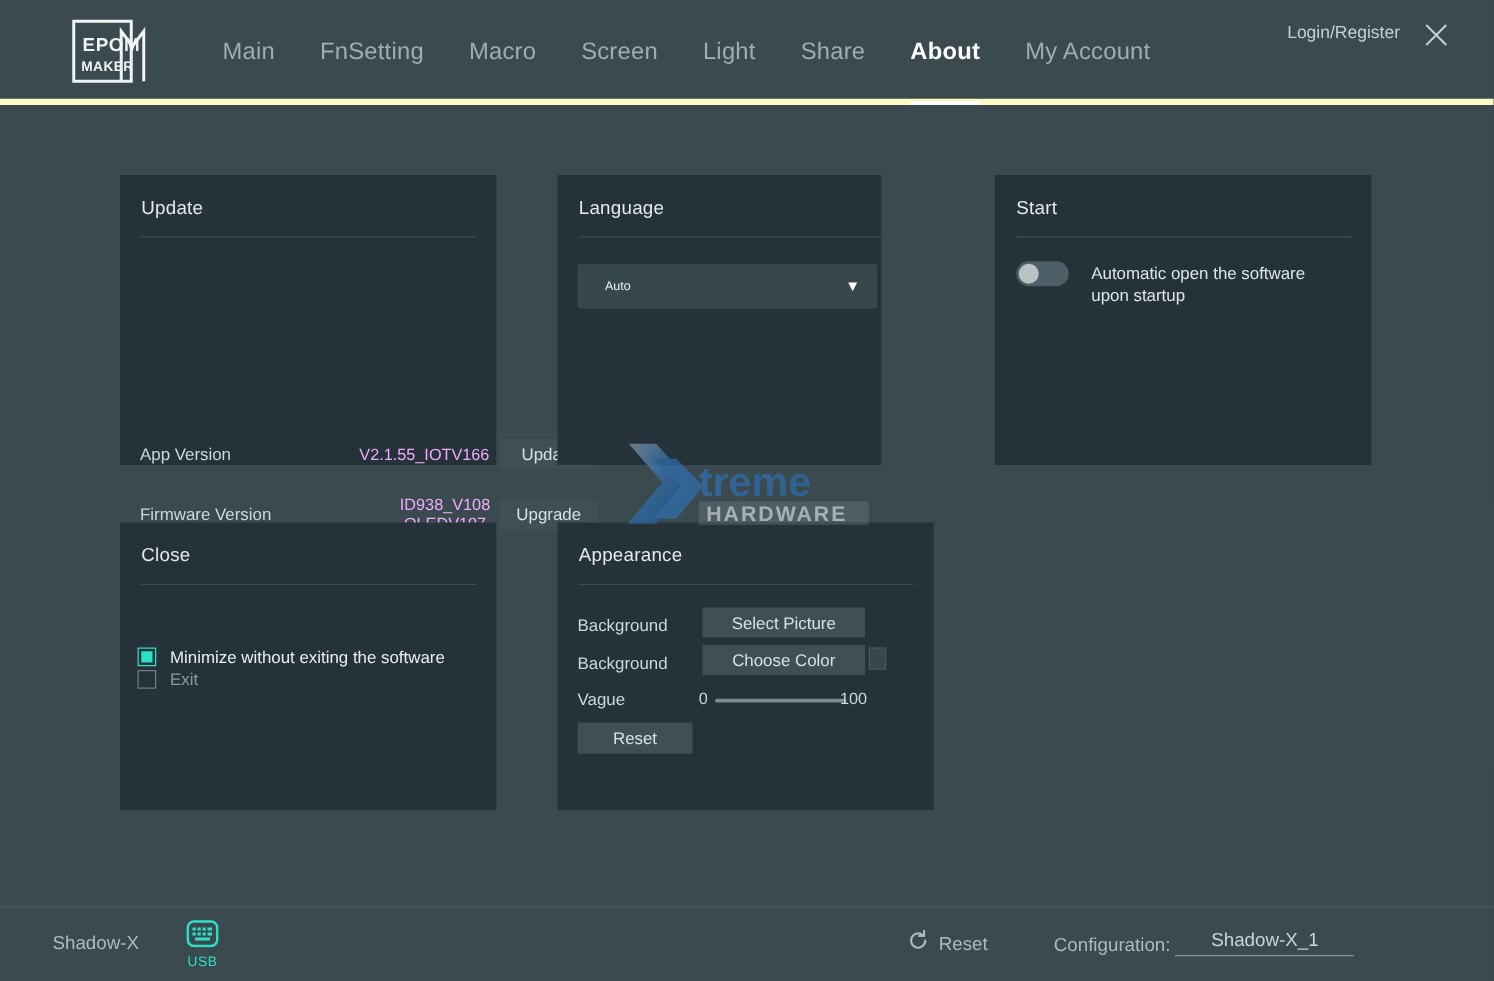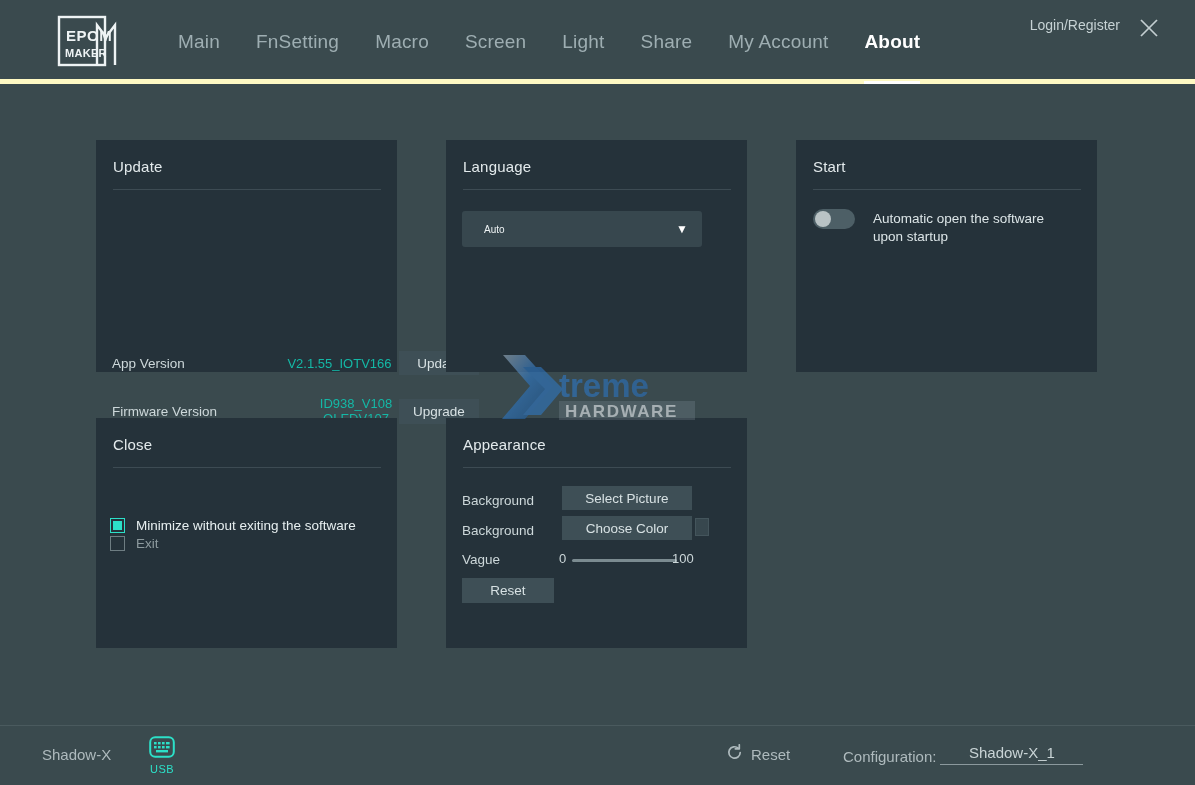--- a/index.html
+++ b/index.html
@@ -94,21 +94,21 @@
   .panel-divider {
     position: absolute;
     left: 17px;
     top: 49px;
     height: 1px;
     background: #3d4b53;
   }
 
   
   #panel-update     { left: 96px;  top: 140px; width: 301px; height: 232px; }
-  #panel-language   { left: 446px; top: 140px; width: 301px; height: 232px; }
+  #panel-language   { left: 446px; top: 140px; width: 259px; height: 232px; }
   #panel-start      { left: 796px; top: 140px; width: 301px; height: 232px; }
   #panel-close      { left: 96px;  top: 418px; width: 301px; height: 230px; }
   #panel-appearance { left: 446px; top: 418px; width: 301px; height: 230px; }
 
   #panel-update .panel-divider,
   #panel-close  .panel-divider { width: 268px; }
   #panel-language .panel-divider,
   #panel-start .panel-divider,
   #panel-appearance .panel-divider { width: 268px; }
 
@@ -127,21 +127,21 @@
     justify-content: center;
   }
 
   .row-label {
     font-size: 13.5px;
     color: #cdd8da;
     white-space: nowrap;
   }
   .row-value {
     font-size: 13px;
-    color: #14b8a6;
+    color: #f0abfc;
     text-align: center;
     line-height: 15px;
   }
 
   
   #app-version-label    { position: absolute; left: 16px;  top: 216px; }
   #app-version-value    { position: absolute; left: 186px; top: 216px; width: 115px; }
   #btn-update           { position: absolute; left: 303px; top: 211px; width: 80px; height: 24px; }
 
   #fw-version-label     { position: absolute; left: 16px;  top: 264px; }
@@ -351,25 +351,25 @@
         </div>
       <div class="nav-item">
           <span>Screen</span>
         </div>
       <div class="nav-item">
           <span>Light</span>
         </div>
       <div class="nav-item">
           <span>Share</span>
         </div>
-      <div class="nav-item">
-          <span>My Account</span>
-        </div>
       <div class="nav-item active">
           <span>About</span>
+        </div>
+      <div class="nav-item">
+          <span>My Account</span>
         </div>
     </nav>
 
     <div id="login-register">Login/Register</div>
 
     <div id="close-btn">
       <svg width="22" height="22" viewBox="0 0 22 22">
         <line x1="3" y1="3" x2="19" y2="19" stroke="#c3ced1" stroke-width="1.7"></line>
         <line x1="19" y1="3" x2="3" y2="19" stroke="#c3ced1" stroke-width="1.7"></line>
       </svg>

